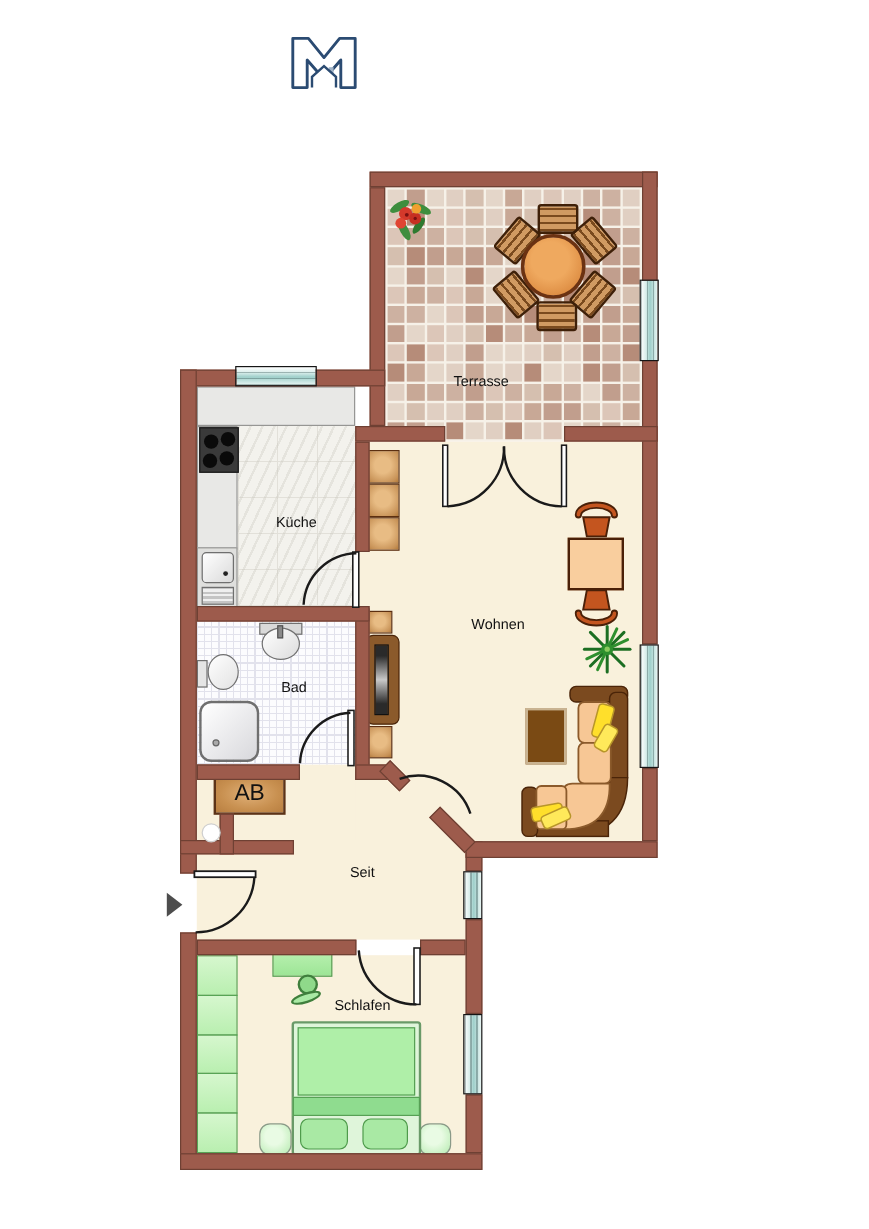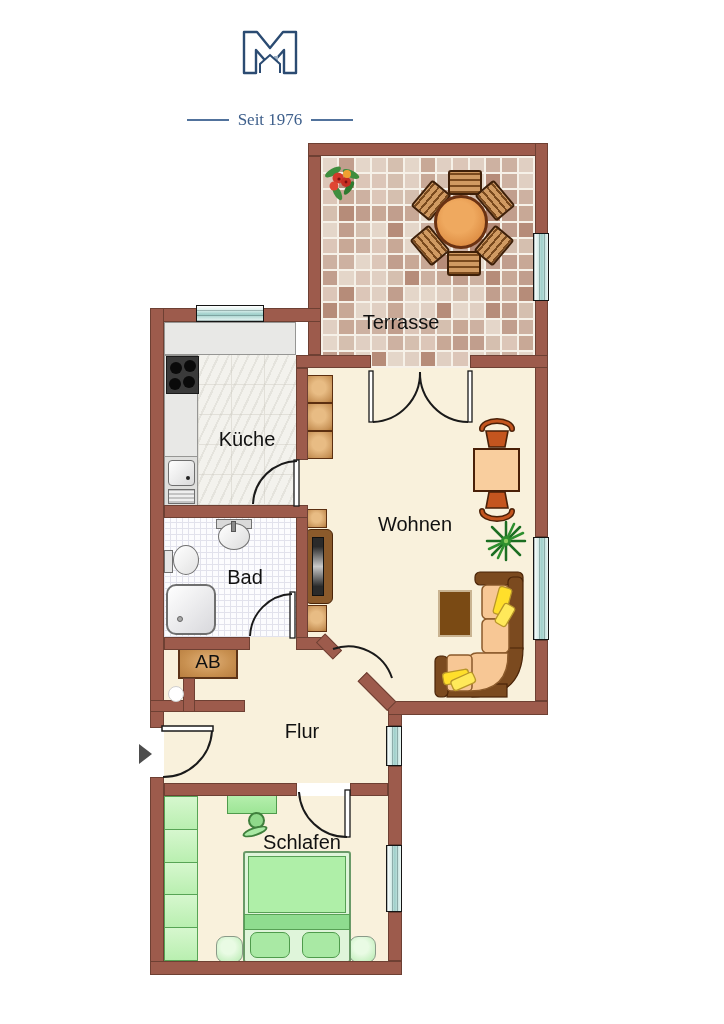--- a/index.html
+++ b/index.html
@@ -48,41 +48,36 @@
   .furn{position:absolute;box-sizing:border-box;z-index:20;}
   .wood{background:radial-gradient(circle at 50% 45%, #E8BC84 0 35%, #C89358 80%, #B07838 100%);
         border:1.5px solid #5C2F10;}
   .counter{background:#E8E8E6;border:1px solid #969694;}
   .green-box{background:linear-gradient(180deg,#D6F7CE,#B9EFB0);border:1.5px solid #57A455;}
 
   .tchair{position:absolute;width:30px;height:21px;z-index:21;
     background:repeating-linear-gradient(0deg, #7A4A1E 0 2px, #D09A62 2px 6px);
     border:2px solid #3F2008;border-radius:3px;}
 
-  .room-label{position:absolute;z-index:60;font-size:20px;color:#111;transform:translateX(-50%);
+  .room-label{position:absolute;z-index:60;font-size:12px;color:#111;transform:translateX(-50%);
     white-space:nowrap;}
 
   svg.overlay{position:absolute;left:0;top:0;z-index:50;pointer-events:none;}
   .m-logo{left:240px;top:28px;z-index:10;}
 </style>
 </head>
 <body>
 
 <div class="page">
 
   <svg class="abs m-logo" width="64" height="48" viewBox="0 0 64 48">
     <path d="M4,45 V4 H17 L30,20 43,4 H56 V45 H44 V22 L30,38 16,22 V45 Z" fill="none" stroke="#2B4B72" stroke-width="2.4" stroke-linejoin="round"></path>
     <rect x="34" y="28" width="4" height="12" fill="#9FB2C6"></rect>
     <path d="M20,45 V36 L30,27 40,36 V45" fill="#fff" stroke="#2B4B72" stroke-width="2"></path>
   </svg>
-  <div class="abs logo-tagline">
-    <span class="line"></span>
-    <span>Seit 1976</span>
-    <span class="line"></span>
-  </div>
 
   <div class="floor" id="terrace-tiles">
       <div style="background: rgb(228, 214, 201);"></div>
       <div style="background: rgb(193, 158, 141);"></div>
       <div style="background: rgb(228, 214, 201);"></div>
       <div style="background: rgb(224, 207, 194);"></div>
       <div style="background: rgb(213, 191, 175);"></div>
       <div style="background: rgb(228, 214, 201);"></div>
       <div style="background: rgb(200, 168, 150);"></div>
       <div style="background: rgb(224, 207, 194);"></div>
@@ -447,16 +442,16 @@
       <circle cx="347" cy="174" r="4" fill="#F0A030"></circle>
       <circle cx="339" cy="179" r="1.6" fill="#7A1010"></circle>
       <circle cx="346" cy="182" r="1.4" fill="#7A1010"></circle>
     </g>
   </svg>
 
   <div class="room-label" style="left:401px;top:311px;">Terrasse</div>
   <div class="room-label" style="left:247px;top:428px;">Küche</div>
   <div class="room-label" style="left:415px;top:513px;">Wohnen</div>
   <div class="room-label" style="left:245px;top:566px;">Bad</div>
-  <div class="room-label" style="left:302px;top:720px;">Flur</div>
+  <div class="room-label" style="left:302px;top:720px;">Seit</div>
   <div class="room-label" style="left:302px;top:831px;">Schlafen</div>
 
 </div>
 
 </body></html>

